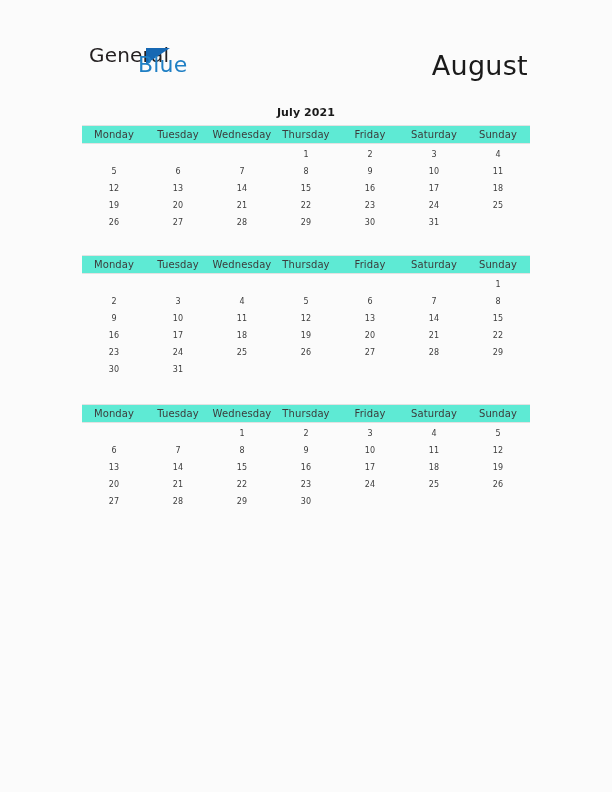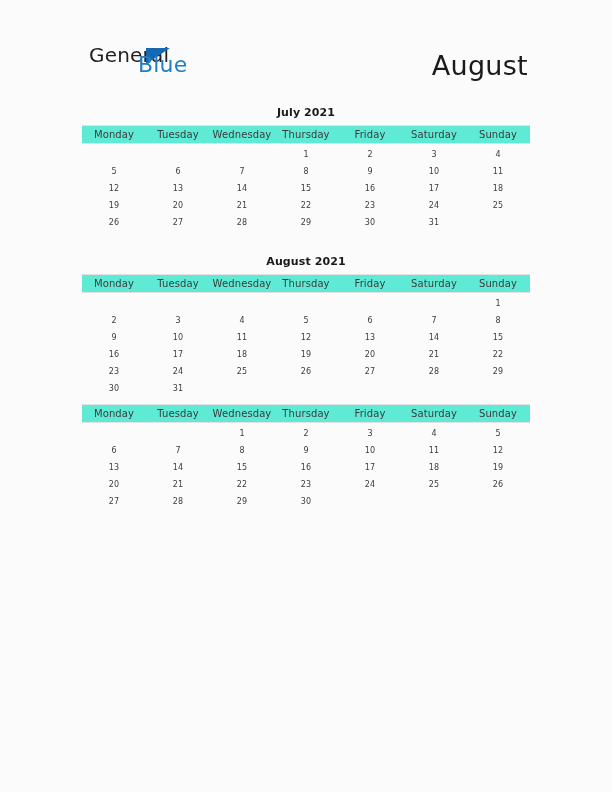--- a/index.html
+++ b/index.html
@@ -204,21 +204,20 @@
             <td>29</td>
             <td>30</td>
             <td>31</td>
             <td class="empty">&nbsp;</td>
           </tr>
         </tbody>
     </table>
   </div>
 
   <div class="month" id="m1">
-    <div class="month-title">August 2021</div>
     <table class="cal">
       <thead>
         <tr>
           <th>Monday</th>
           <th>Tuesday</th>
           <th>Wednesday</th>
           <th>Thursday</th>
           <th>Friday</th>
           <th>Saturday</th>
           <th>Sunday</th>

